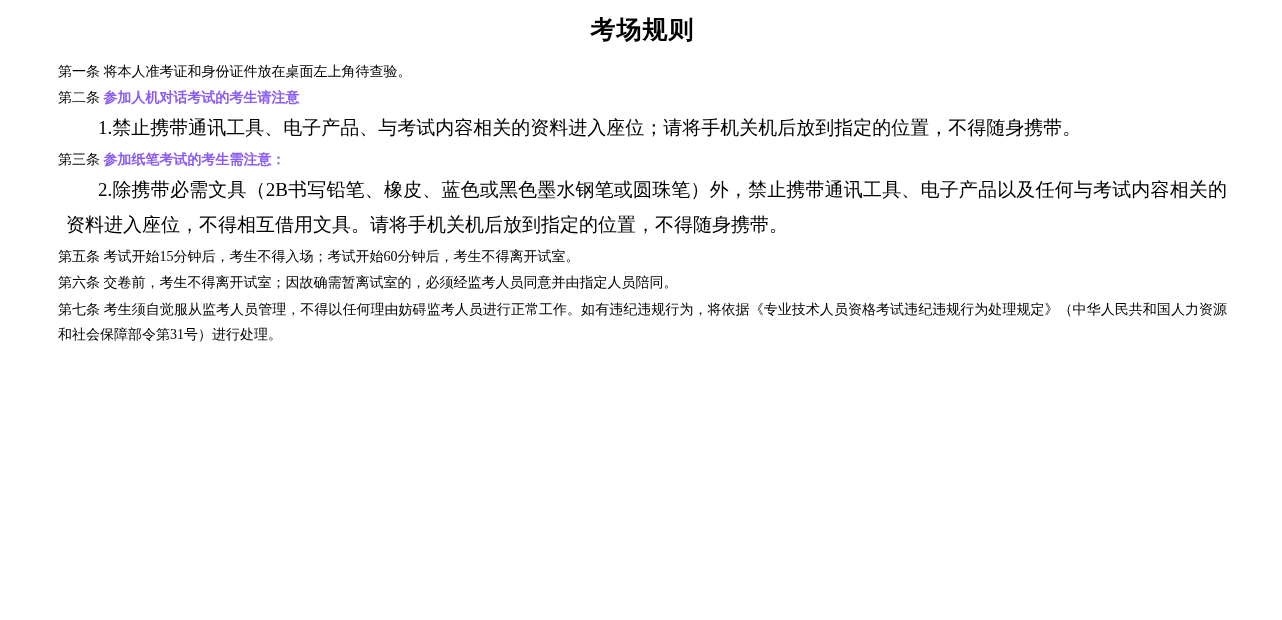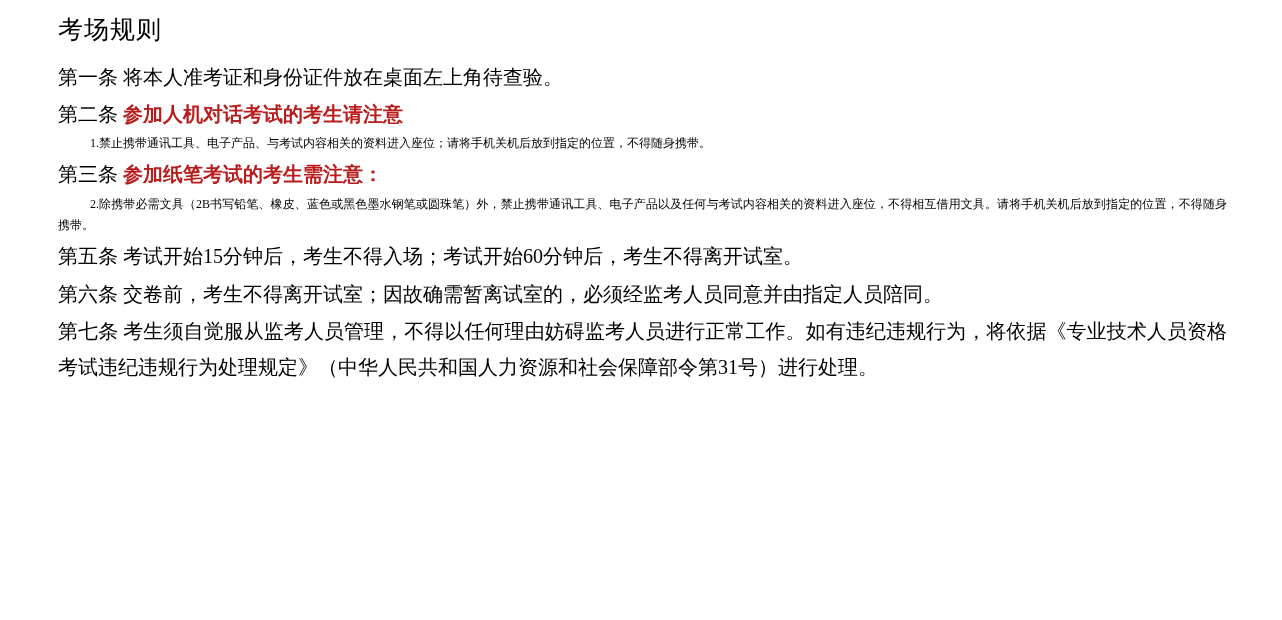--- a/index.html
+++ b/index.html
@@ -15,47 +15,48 @@
     overflow: hidden;
   }
   .page {
     width: 1282px;
     height: 620px;
     box-sizing: border-box;
     padding: 8px 55px 0 58px;
     position: relative;
   }
   .doc-title {
+    text-align: center;
     font-size: 25px;
-    font-weight: normal;
+    font-weight: bold;
     letter-spacing: 1px;
     margin: 6px 0 12px 0;
     line-height: 1.3;
   }
   .clause {
-    font-size: 20px;
+    font-size: 14px;
     line-height: 1.82;
     margin: 0 0 1px 0;
     text-align: justify;
     text-justify: inter-ideograph;
   }
   .clause .label {
     font-weight: normal;
   }
   .clause .body {
     font-weight: normal;
   }
   .clause .body.red {
-    color: #b91c1c;
+    color: #8b5cf6;
     font-weight: bold;
   }
   .sub {
-    font-size: 12px;
+    font-size: 19px;
     line-height: 1.82;
-    margin: 0 0 1px 0;
+    margin: 0 0 1px 8px;
     text-indent: 32px;
     text-align: justify;
     text-justify: inter-ideograph;
   }
 </style>
 </head>
 <body>
 
 <div class="page">
 

